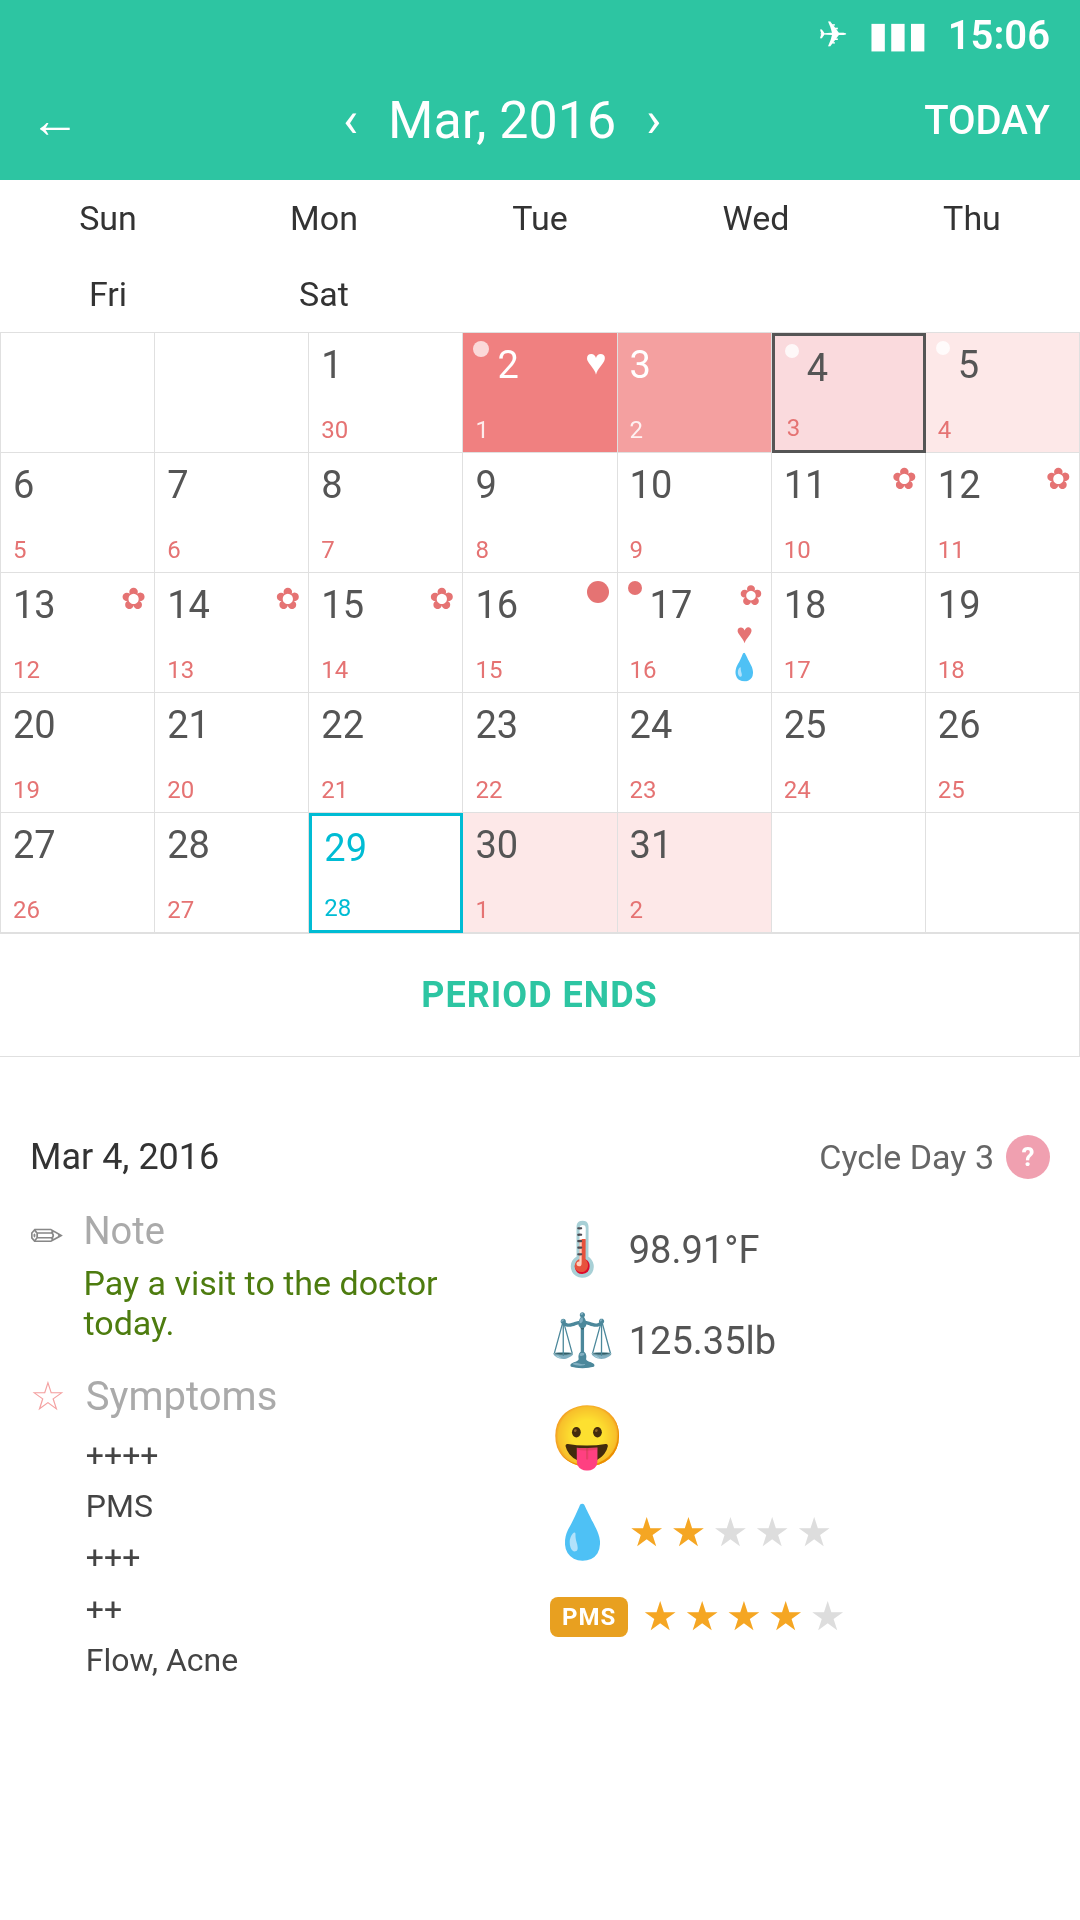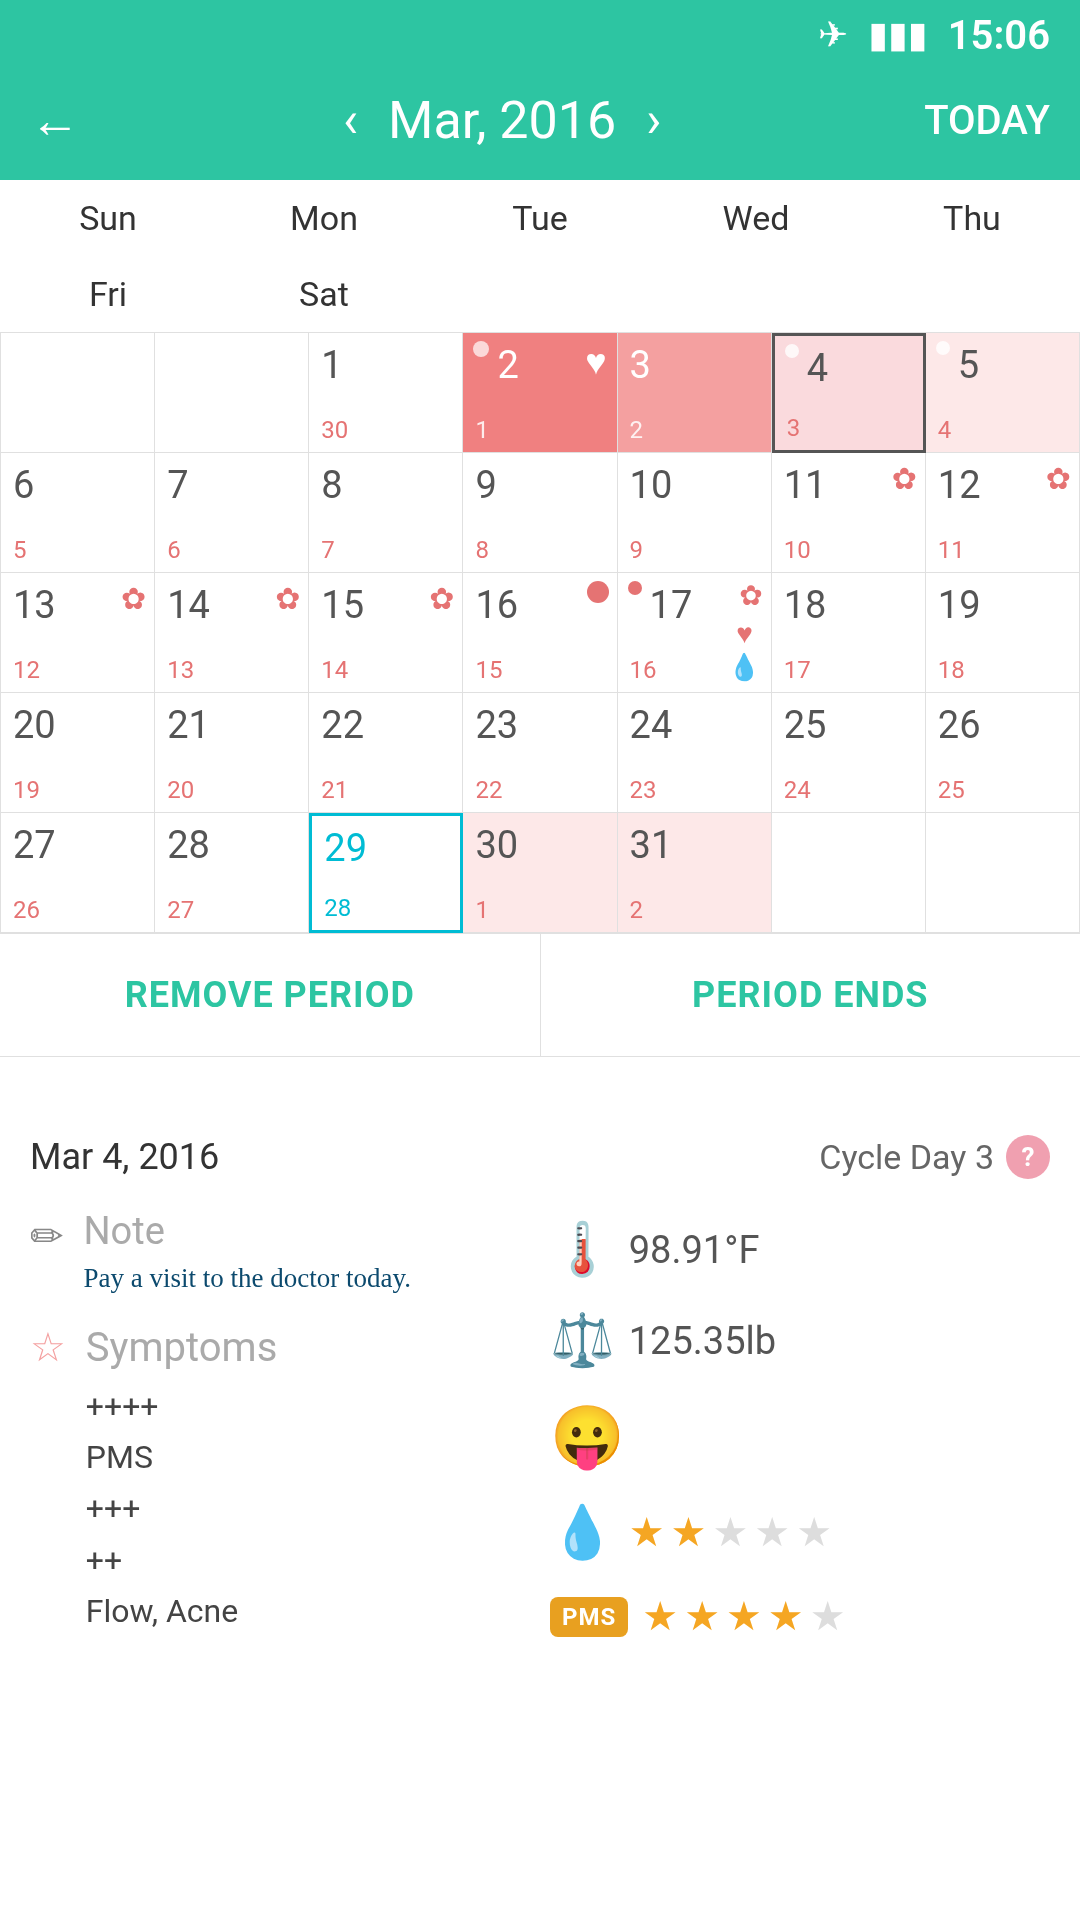--- a/index.html
+++ b/index.html
@@ -111,21 +111,21 @@
       font-size: 26px; font-weight: 700; cursor: pointer;
     }
 
     
     .note-row {
       display: flex; align-items: flex-start; gap: 20px; margin-bottom: 30px;
     }
     .note-pencil { font-size: 40px; color: #888; margin-top: 4px; }
     .note-content {}
     .note-title { font-size: 38px; color: #aaa; font-weight: 400; margin-bottom: 10px; }
-    .note-text { font-size: 27px; color: #0c4a6e; font-family: Liberation Serif, serif; }
+    .note-text { font-size: 34px; color: #4d7c0f; }
 
     
     .symptoms-row {
       display: flex; align-items: flex-start; gap: 20px; margin-bottom: 20px;
     }
     .symptoms-star { font-size: 40px; color: #F4A0A0; }
     .symptoms-title { font-size: 40px; color: #aaa; font-weight: 400; }
     .symptoms-list { margin-top: 10px; padding-left: 0; }
     .symptom-item { font-size: 32px; color: #444; line-height: 1.6; }
 
@@ -324,21 +324,20 @@
   <div class="cal-cell period-lighter">
     <span class="day-num">31</span>
     <span class="small-num">2</span>
   </div>
   <div class="cal-cell empty"></div>
   <div class="cal-cell empty"></div>
 
 </div>
 
 <div class="action-row">
-  <div class="action-btn">REMOVE PERIOD</div>
   <div class="action-btn">PERIOD ENDS</div>
 </div>
 
 <div class="detail-section">
   <div class="detail-header">
     <span class="detail-date">Mar 4, 2016</span>
     <div class="cycle-info">
       <span class="cycle-label">Cycle Day 3</span>
       <div class="cycle-help">?</div>
     </div>

